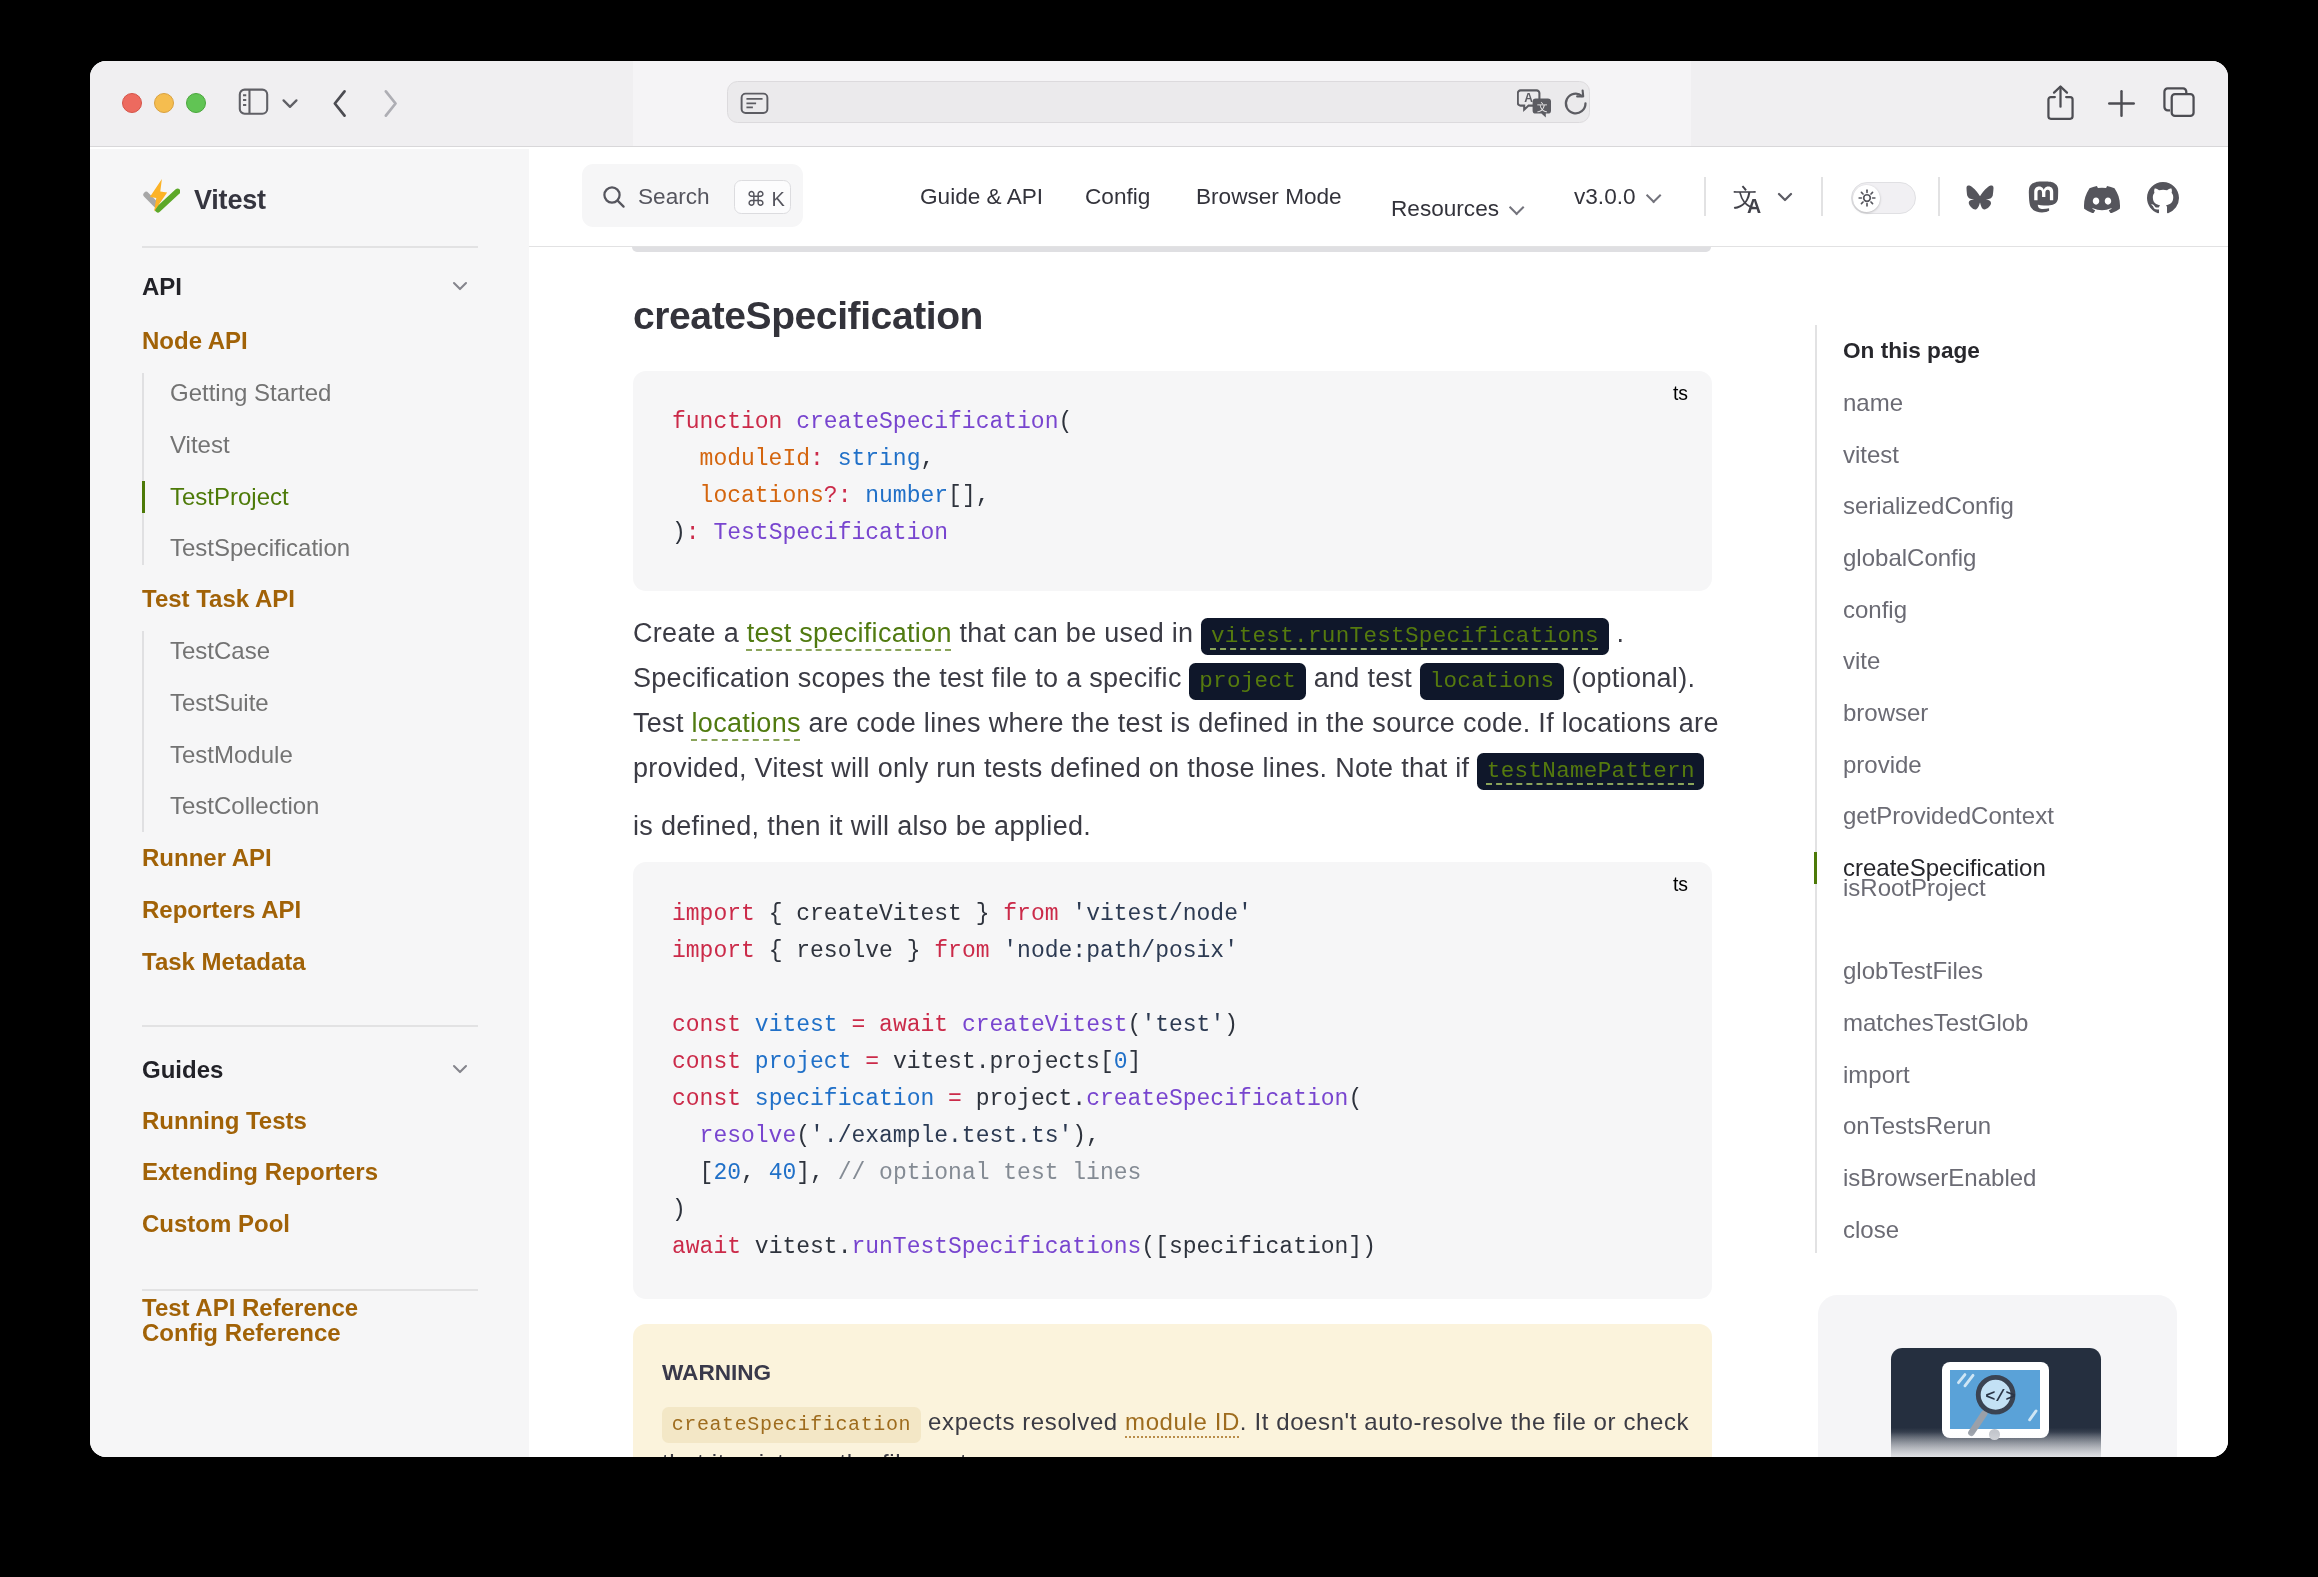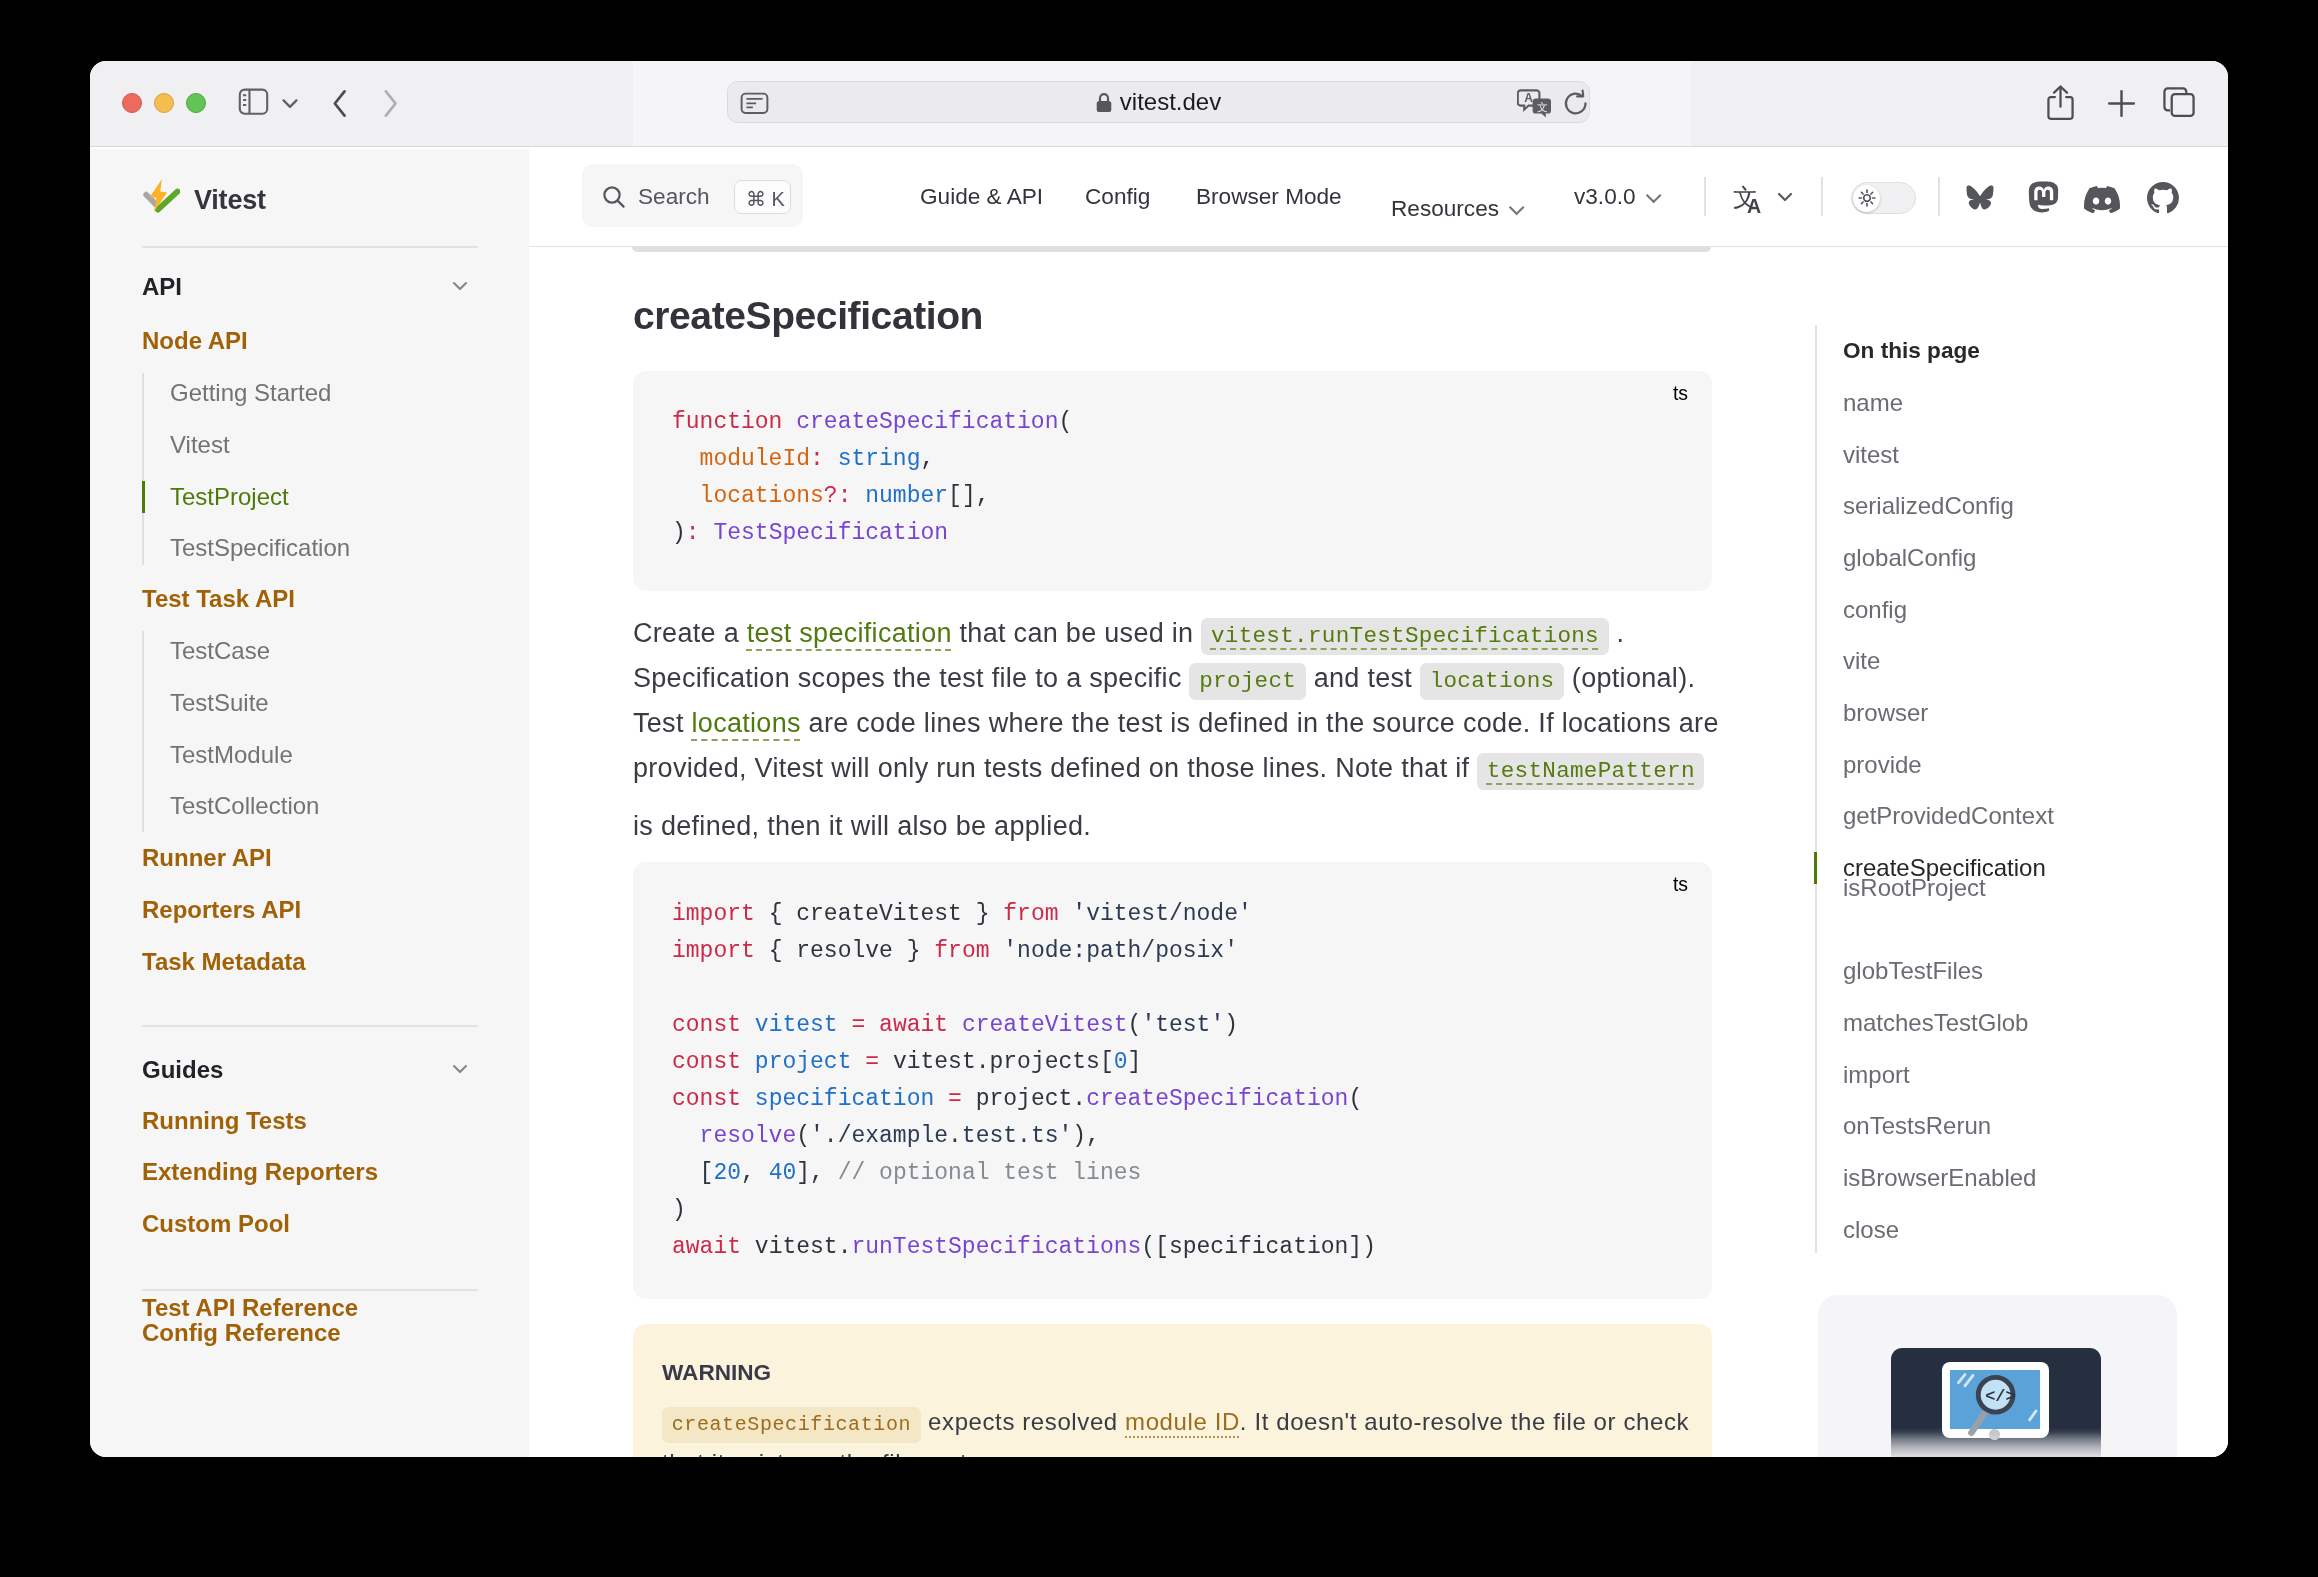--- a/index.html
+++ b/index.html
@@ -35,21 +35,21 @@
 .navlink { position:absolute; font-size:22.6px; font-weight:500; color:#33333b; white-space:nowrap; line-height:22.6px; top:125px; }
 .navdiv { position:absolute; top:116px; width:1.6px; height:39px; background:#e2e2e3; }
 .chev { display:inline-block; margin-left:5.7px; width:11.3px; height:11.3px; border-right:2.1px solid #73737c; border-bottom:2.1px solid #73737c; transform:rotate(45deg); vertical-align:2.4px; }
 
 .codeblock { position:absolute; left:543px; width:1079px; background:#f6f6f7; border-radius:13px; }
 .code { position:absolute; left:39px; top:0; font-family:"Liberation Mono", monospace; font-size:23px; line-height:37px; white-space:pre; }
 .ts { position:absolute; right:24px; top:11.3px; font-size:19.4px; color:#000000; }
 .k { color:#cb2a49; } .f { color:#7845cf; } .p { color:#d4650e; } .b { color:#2070c8; }
 .s { color:#2c3a52; } .c { color:#848b94; } .d { color:#2e333d; }
 .pline { position:absolute; left:543px; font-size:27px; color:#3b3b44; white-space:nowrap; line-height:27px; letter-spacing:0.3px; }
-.chip { font-family:"Liberation Mono", monospace; font-size:22.6px; color:#557a0e; background:#e5e5e5; border-radius:6.5px; padding:4.8px 9.7px 5.7px; }
+.chip { font-family:"Liberation Mono", monospace; font-size:22.6px; color:#557a0e; background:#0f172a; border-radius:6.5px; padding:4.8px 9.7px 5.7px; }
 .glink { color:#507a10; text-decoration:underline dashed #8aa45a 1.6px; text-underline-offset:6.5px; }
 
 .toc { position:absolute; left:1753px; font-size:24px; color:#6b6b74; white-space:nowrap; line-height:22.6px; }
 
 #warn { position:absolute; left:543px; top:1263px; width:1079px; height:242px; background:#fbf3dc; border-radius:13px; }
 .wchip { font-family:"Liberation Mono", monospace; font-size:20px; color:#9e6c1e; background:#f3e7c6; border-radius:6.5px; padding:5.7px 9.7px 6.5px; }
 .wlink { color:#9e6c1e; text-decoration:underline dotted #b98d4a 2px; text-underline-offset:5.7px; }
 </style>
 </head>
 <body>
@@ -77,27 +77,20 @@
       <polyline points="6,4 18,19 6,34"></polyline>
     </svg>
     <div id="urlbar"></div>
 
     <svg class="tbsvg" style="left:650px;top:31px;" width="29" height="22.6" viewBox="0 0 36 28" fill="none" stroke="#5c5c62" stroke-width="2.4">
       <rect x="2" y="2" width="32" height="24" rx="5"></rect>
       <line x1="8" y1="8.5" x2="28" y2="8.5"></line>
       <line x1="8" y1="19" x2="16" y2="19" stroke-width="2.2"></line>
       <line x1="8" y1="14" x2="20" y2="14" stroke-width="2.2"></line>
     </svg>
-    <div id="urlcenter">
-      <svg width="16" height="21" viewBox="0 0 22 28" fill="#56565c" style="margin-top:1.6px;">
-        <rect x="1" y="12" width="20" height="15" rx="3.5"></rect>
-        <path d="M5.5 13 V8 a5.5 5.5 0 0 1 11 0 v5" fill="none" stroke="#56565c" stroke-width="3"></path>
-      </svg>
-      <span>vitest.dev</span>
-    </div>
 
     <svg class="tbsvg" style="left:1427px;top:27px;" width="36" height="32" viewBox="0 0 44 40">
       <path d="M4 3 h20 a3.5 3.5 0 0 1 3.5 3.5 v12 a3.5 3.5 0 0 1 -3.5 3.5 h-10 l-5.5 5 v-5 H4 a3.5 3.5 0 0 1 -3.5 -3.5 v-12 A3.5 3.5 0 0 1 4 3 Z" fill="none" stroke="#5c5c62" stroke-width="2.6"></path>
       <text x="8.5" y="17.5" font-size="15" font-weight="bold" fill="#5c5c62" font-family="Liberation Sans">A</text>
       <path d="M23 13 h15 a4 4 0 0 1 4 4 v11 a4 4 0 0 1 -4 4 h-2.5 v5 l-5.5 -5 H23 a4 4 0 0 1 -4 -4 v-11 a4 4 0 0 1 4 -4 Z" fill="#5c5c62"></path>
       <text x="24.5" y="29" font-size="13.5" fill="#f1f0f1" font-family="Liberation Sans">文</text>
     </svg>
 
     <svg class="tbsvg" style="left:1471px;top:27.4px;" width="31" height="31" viewBox="0 0 38 38" fill="none" stroke="#5c5c62" stroke-width="2.8" stroke-linecap="round">
       <path d="M30 19 a12 12 0 1 1 -4.2 -9.1"></path>

